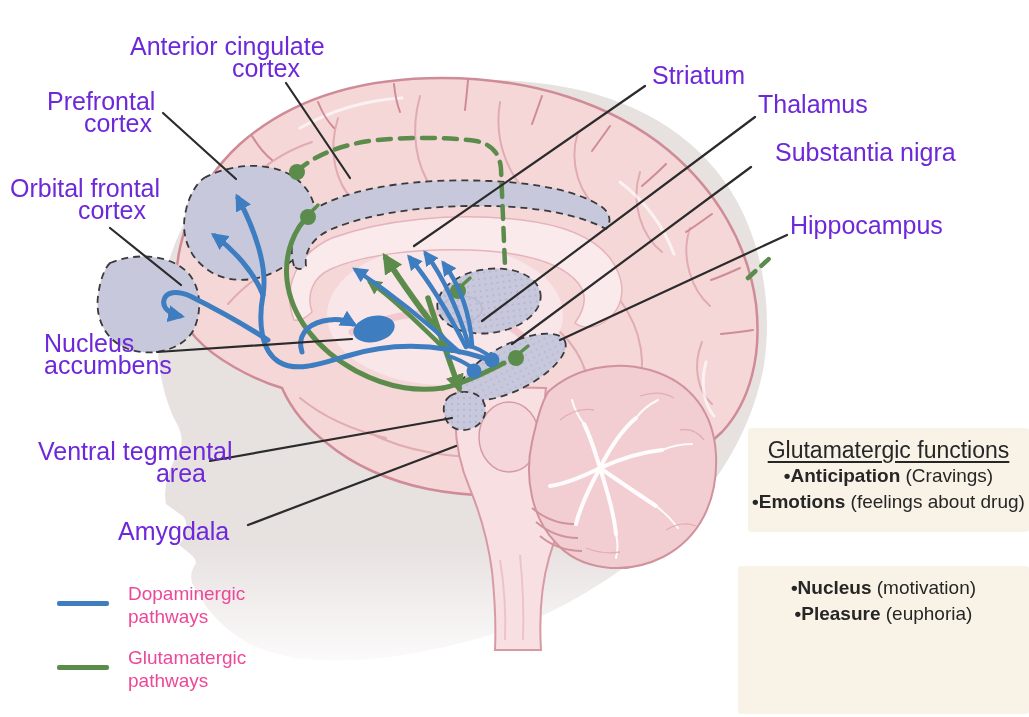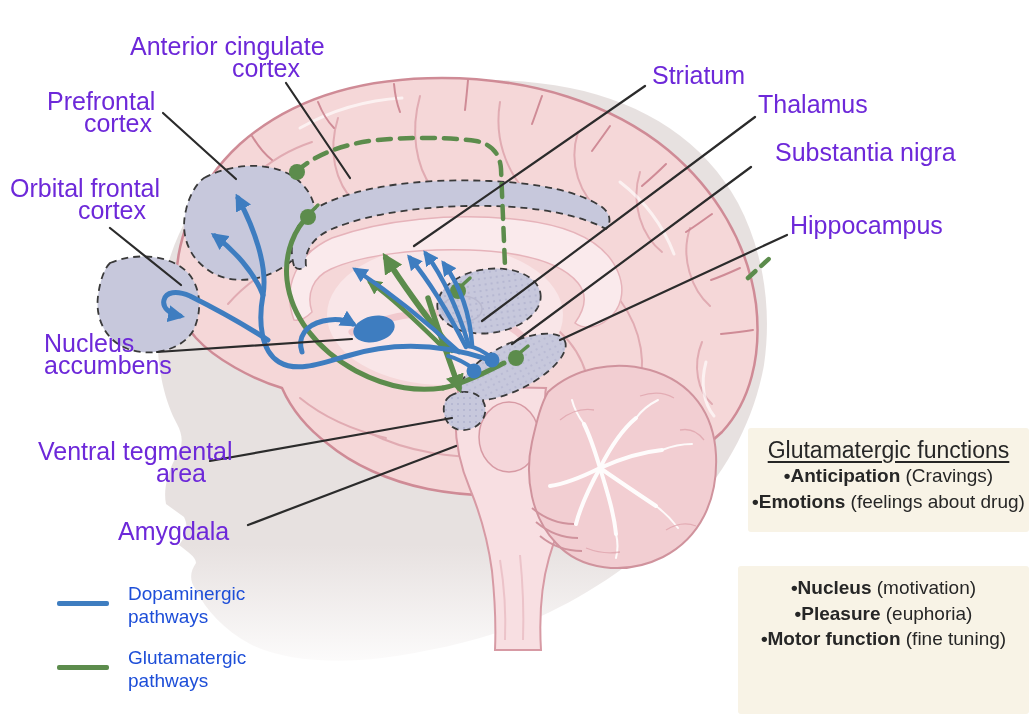--- a/index.html
+++ b/index.html
@@ -5,21 +5,21 @@
   html,body{margin:0;padding:0;background:#fff;}
   .stage{position:relative;width:1029px;height:717px;background:#fff;overflow:hidden;
          font-family:"Liberation Sans","DejaVu Sans",sans-serif;}
   .stage svg{position:absolute;left:0;top:0;}
   .lbl{position:absolute;font-size:25px;line-height:22px;color:#6d28d9;white-space:nowrap;}
   .r{text-align:right;}
   
   .swatch{position:absolute;width:52px;height:5px;border-radius:2px;}
   .sw-dopa{left:57px;top:601px;background:#3e7dc0;}
   .sw-glut{left:57px;top:665px;background:#5c8c4c;}
-  .legtxt{position:absolute;font-size:19px;line-height:23px;color:#1d4ed8;}
+  .legtxt{position:absolute;font-size:19px;line-height:23px;color:#ec4899;}
   .legtxt.dopa{left:128px;top:582px;}
   .legtxt.glut{left:128px;top:646px;}
   
   .fbox{position:absolute;background:#f8f3e6;text-align:center;color:#262626;
         font-size:19px;border-radius:3px;box-sizing:border-box;}
   .fbox.b1{left:748px;top:428px;width:281px;height:104px;padding-top:9px;}
   .fbox.b2{left:738px;top:566px;width:291px;height:148px;padding-top:9px;}
   .fbox .t{text-decoration:underline;text-underline-offset:3px;font-size:23px;
            line-height:26px;}
   .fbox .ln{line-height:25.5px;white-space:nowrap;}
@@ -249,16 +249,15 @@
 
 <div class="fbox b1">
   <div class="t">Glutamatergic functions</div>
   <div class="ln"><b>•Anticipation</b><span> (Cravings)</span></div>
   <div class="ln"><b>•Emotions</b><span> (feelings about drug)</span></div>
 </div>
 
 <div class="fbox b2">
   <div class="ln"><b>•Nucleus</b><span> (motivation)</span></div>
   <div class="ln"><b>•Pleasure</b><span> (euphoria)</span></div>
-  <div class="ln"><b>•Motor function</b><span> (fine tuning)</span></div>
 </div>
 
 </div>
 
 </body></html>

